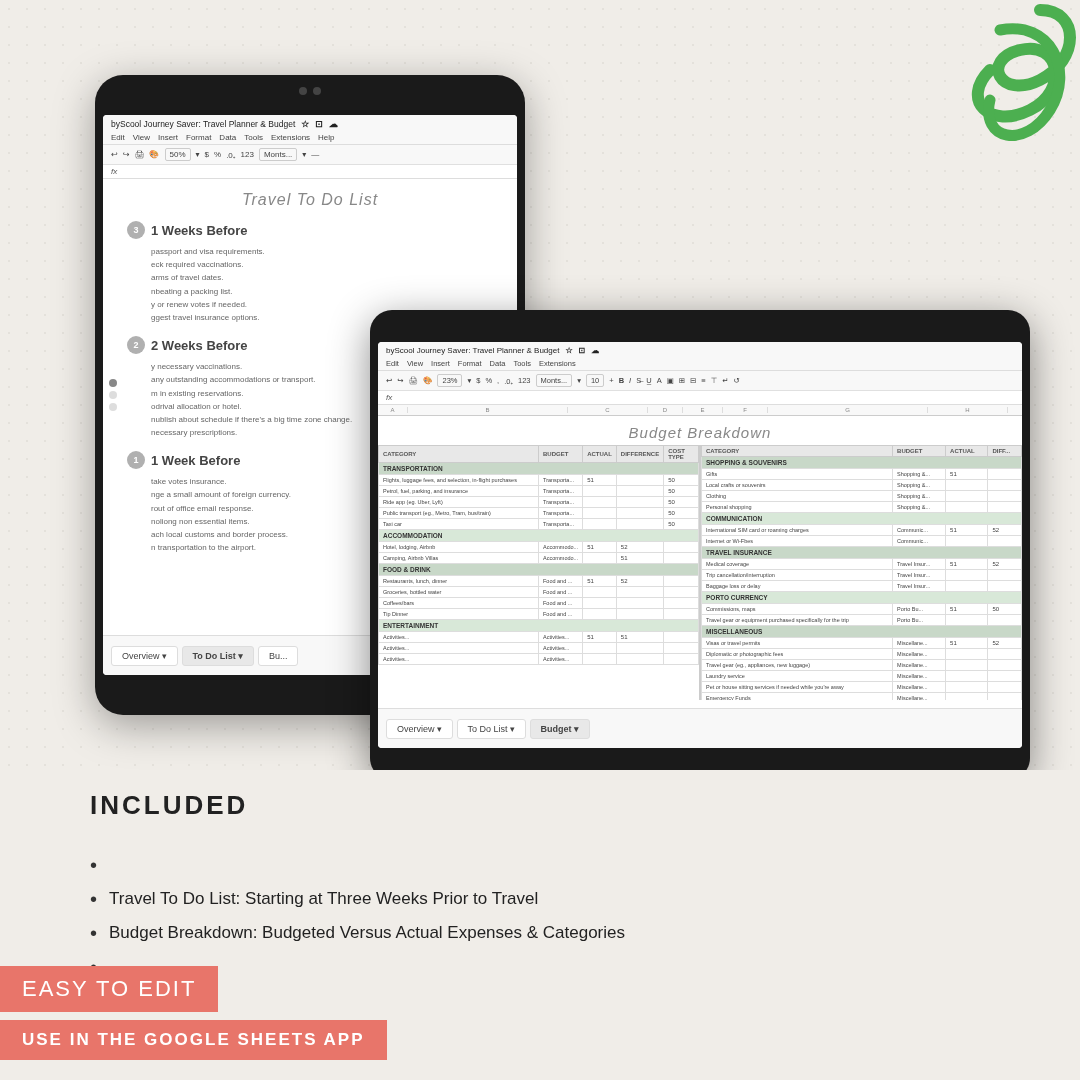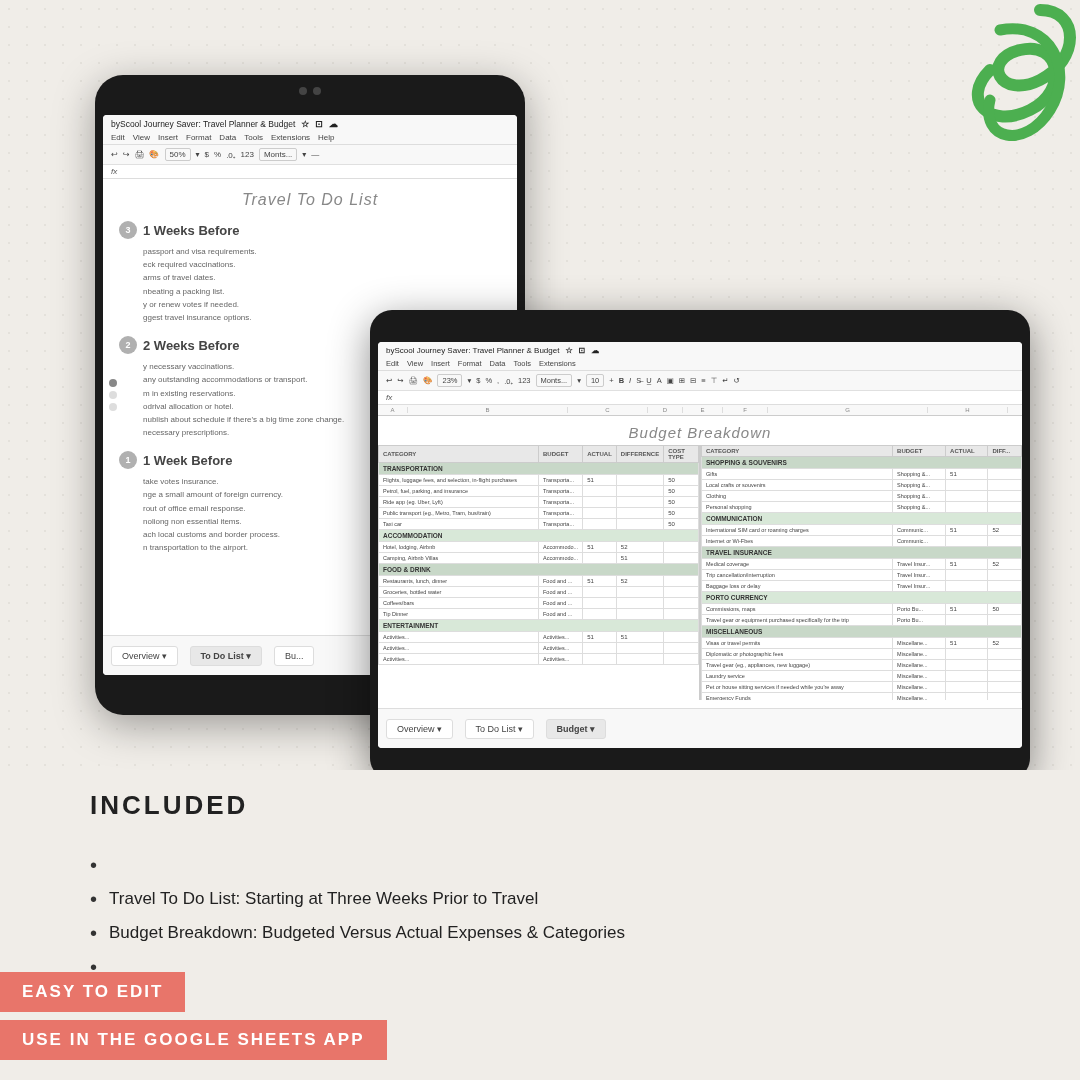--- a/index.html
+++ b/index.html
@@ -125,21 +125,21 @@
       font-size: 8px;
       background: #fff;
       border-bottom: 1px solid #ddd;
       color: #666;
       display: flex;
       align-items: center;
       gap: 4px;
     }
 
     .todo-content {
-      padding: 12px 16px;
+      padding: 12px 24px;
       overflow: hidden;
       height: calc(100% - 100px);
     }
 
     .todo-main-title {
       text-align: center;
       font-size: 16px;
       font-weight: 300;
       color: #888;
       letter-spacing: 1px;
@@ -189,21 +189,21 @@
       position: absolute;
       bottom: 0;
       left: 0;
       right: 0;
       height: 40px;
       background: #f8f8f8;
       border-top: 1px solid #ddd;
       display: flex;
       align-items: center;
       padding: 0 8px;
-      gap: 12px;
+      gap: 4px;
     }
 
     .tab-item {
       font-size: 9px;
       color: #444;
       padding: 4px 10px;
       border: 1px solid #ddd;
       border-radius: 3px;
       background: #fff;
       cursor: pointer;
@@ -259,22 +259,22 @@
       color: #333;
     }
 
     
     .badge-easy {
       position: absolute;
       bottom: 68px;
       left: 0;
       background: #e8756a;
       color: white;
-      font-size: 17px;
-      font-weight: 700;
+      font-size: 22px;
+      font-weight: 400;
       letter-spacing: 2px;
       padding: 10px 22px;
       z-index: 10;
       text-transform: uppercase;
     }
 
     .badge-use {
       position: absolute;
       bottom: 20px;
       left: 0;

